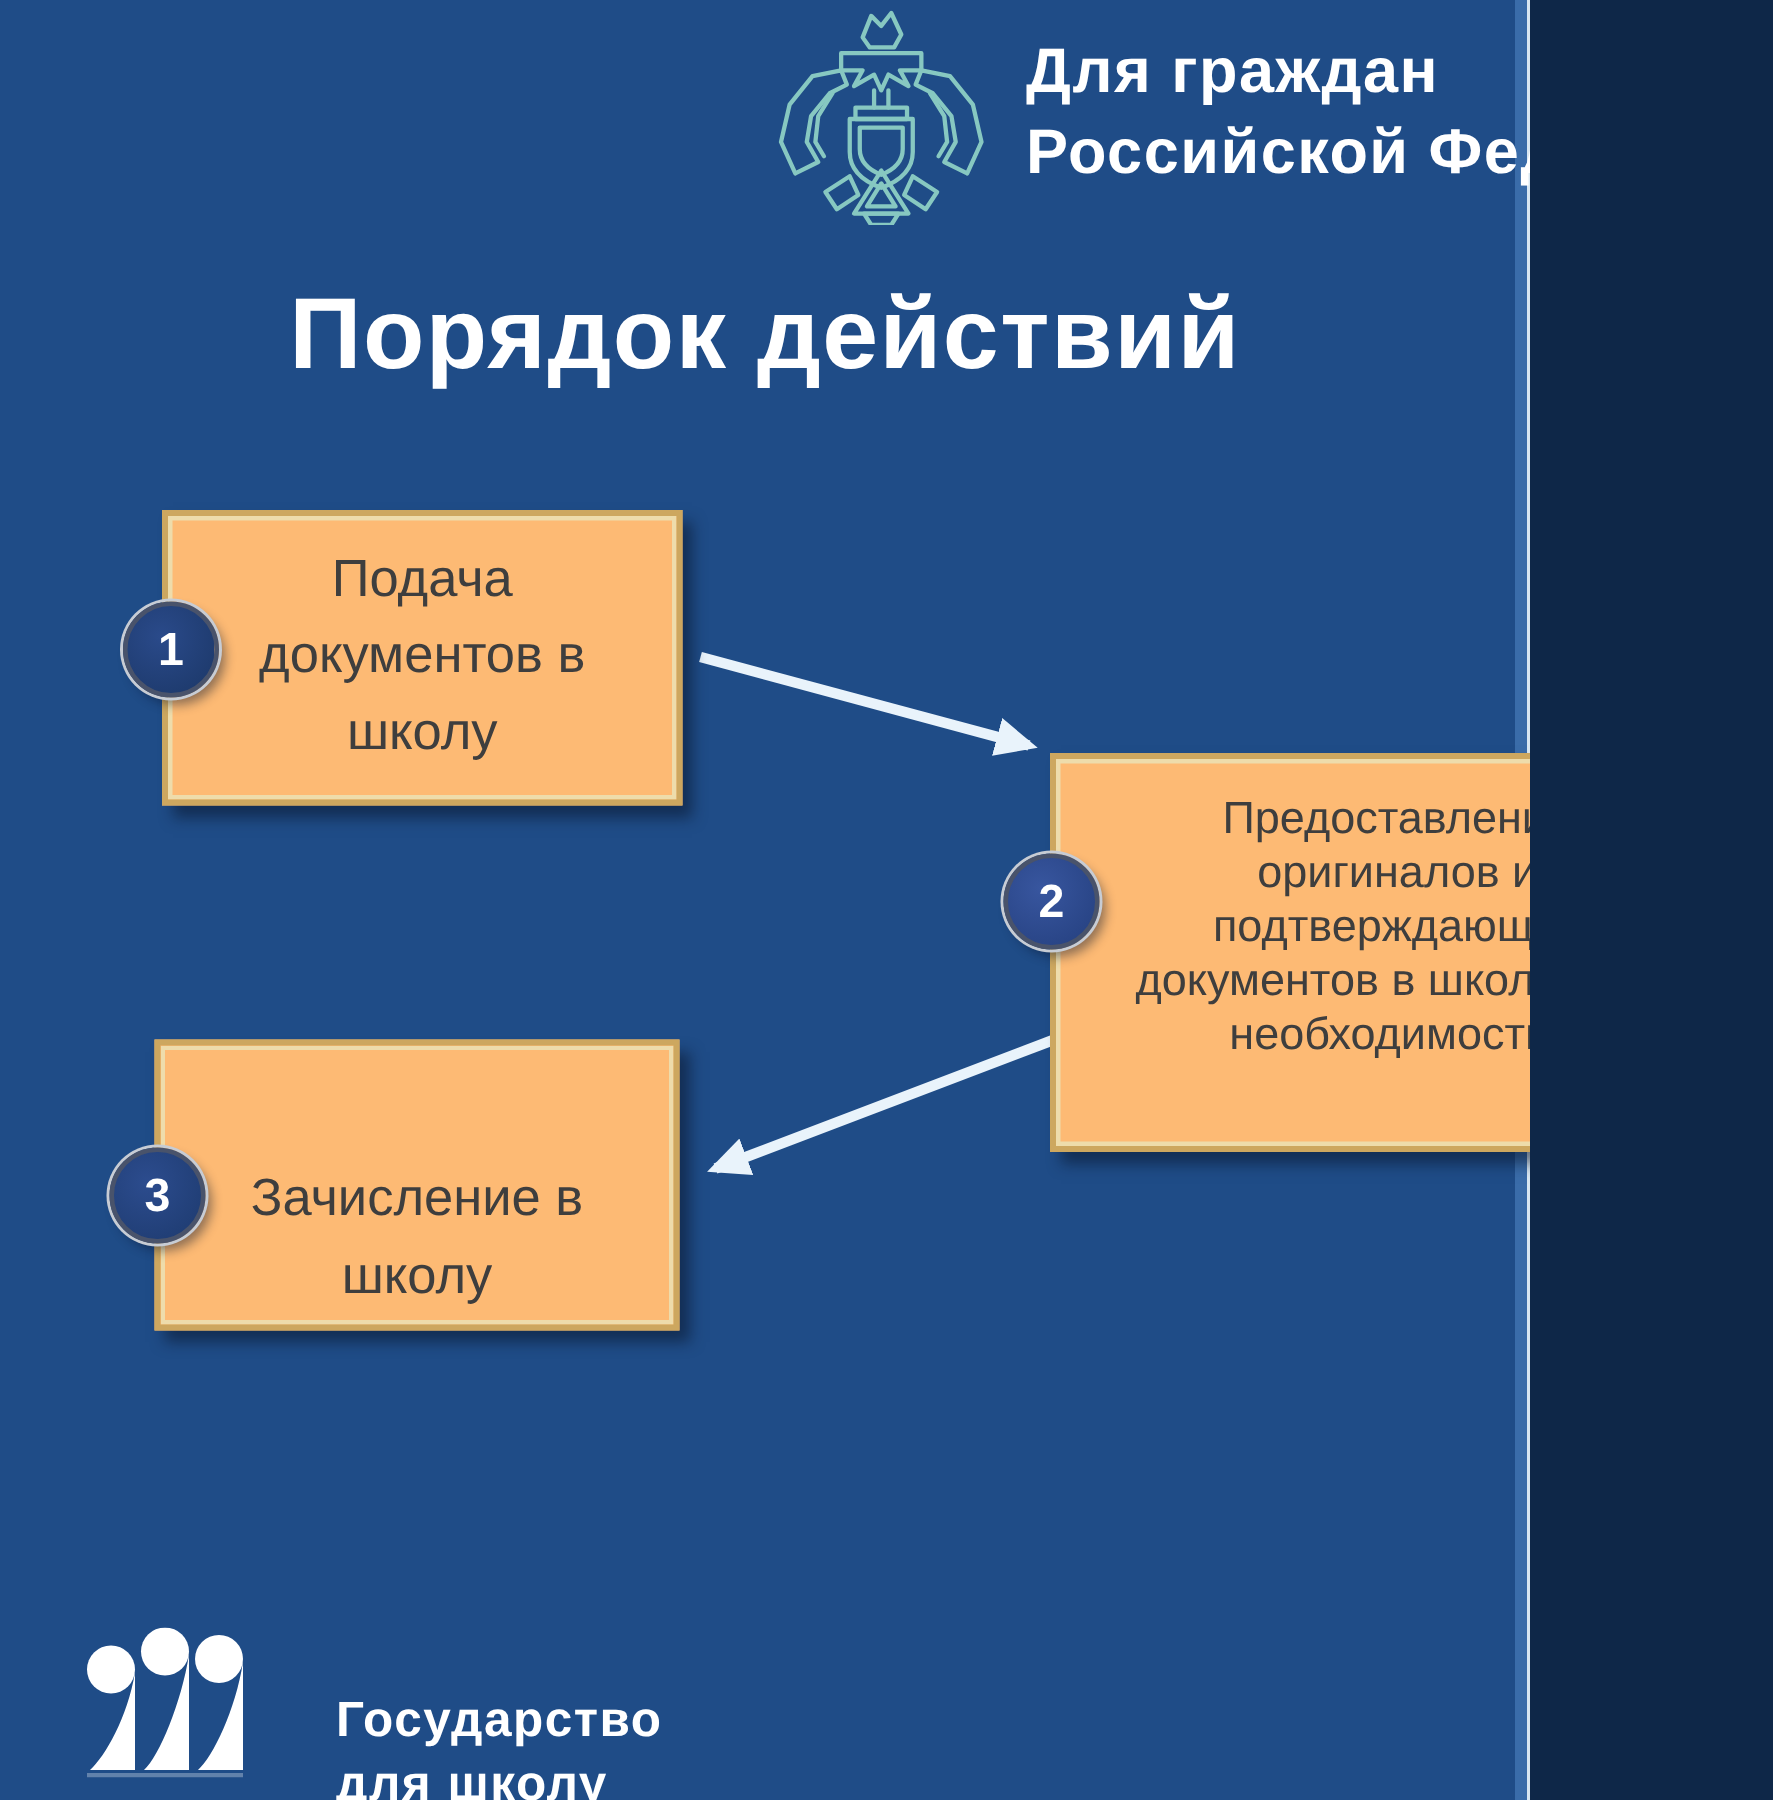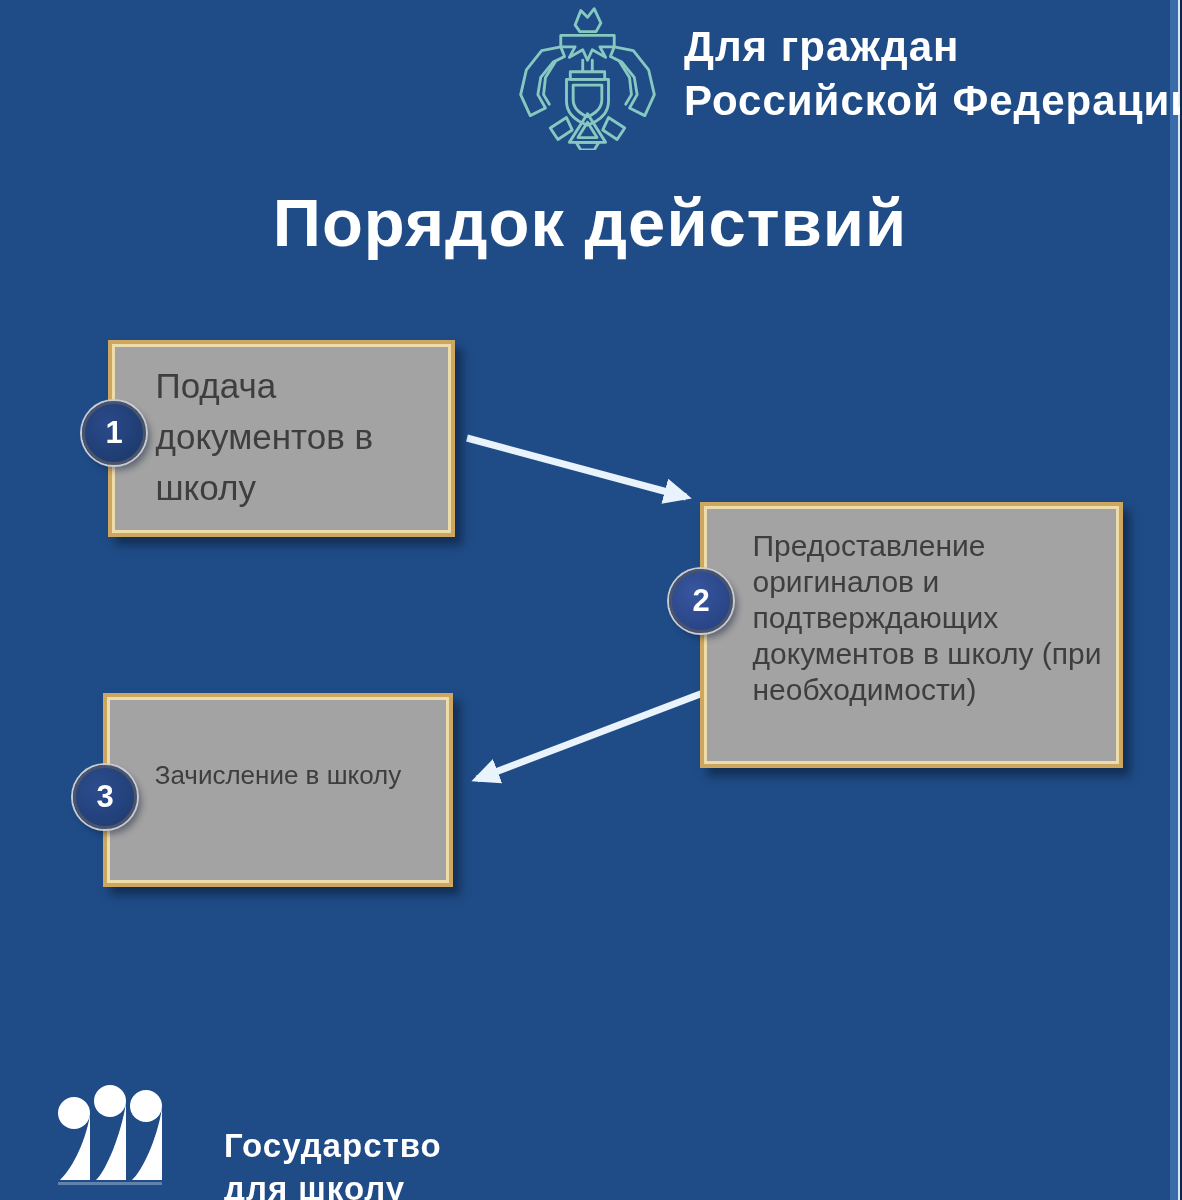--- a/index.html
+++ b/index.html
@@ -1,50 +1,50 @@
 <!DOCTYPE html>
 <html style="--bg: #1f4c87; --box-border: #cda75f; --emblem: #87c8c1; --arrow: #e9f3fb; --circle: #24417f;"><head>
 <meta charset="utf-8">
 <style>
   html,body{margin:0;padding:0;background:#0e2748;}
   *{box-sizing:border-box;}
   .canvas{
-    position:relative;width:1180px;height:1200px;overflow:hidden;
+    position:relative;width:1020px;height:1200px;overflow:hidden;
     background:var(--bg,#1f4c87);
     font-family:"Liberation Sans",sans-serif;
   }
   .edge-strip{
     position:absolute;top:0;right:0;width:10px;height:100%;
     background:#3a6ca9;border-right:2px solid #d8e7f2;
   }
   
   .emblem{position:absolute;left:505px;top:2px;width:165px;height:148px;}
   .emblem path{fill:none;stroke:var(--emblem,#87c8c1);stroke-width:3;stroke-linejoin:round;stroke-linecap:round;}
   .hdr{position:absolute;left:684px;top:20px;color:#fff;font-weight:bold;
        font-size:42px;line-height:54px;letter-spacing:1px;white-space:nowrap;}
   
   .title{position:absolute;left:0;top:184px;width:100%;text-align:center;
          color:#fff;font-weight:bold;font-size:67px;letter-spacing:1px;}
   
   .arrows{position:absolute;left:0;top:0;width:1182px;height:1200px;pointer-events:none;}
   
   .step-box{
-    position:absolute;background:#a3a3a3;
+    position:absolute;background:#fdba74;
     border:4px solid var(--box-border,#cda75f);
     box-shadow:inset 0 0 0 3px #eedcab, 7px 8px 9px rgba(9,21,44,.55);
-    color:#3e3e3e;
+    color:#3e3e3e;text-align:center;
     display:flex;justify-content:center;
   }
   .step-box .txt{display:block;}
   .box-1{left:108px;top:340px;width:347px;height:197px;align-items:center;}
   .box-1 .txt{max-width:252px;font-size:35px;line-height:51px;padding-bottom:4px;}
   .box-2{left:700px;top:502px;width:423px;height:266px;align-items:flex-start;}
   .box-2 .txt{max-width:358px;font-size:30px;line-height:36px;padding-top:22px;margin-left:40px;}
   .box-3{left:103px;top:693px;width:350px;height:194px;align-items:flex-start;}
-  .box-3 .txt{max-width:262px;font-size:26px;line-height:52px;padding-top:52px;}
+  .box-3 .txt{max-width:262px;font-size:35px;line-height:52px;padding-top:52px;margin-top:24px;}
   
   .step-num{
     position:absolute;width:64px;height:64px;border-radius:50%;
     border:3px solid #49536b;
     box-shadow:0 0 0 2px #c7ccd4, 4px 5px 7px rgba(9,21,44,.45);
     color:#fff;font-weight:bold;font-size:31px;
     display:flex;align-items:center;justify-content:center;
   }
   .num-1{left:82px;top:401px;background:radial-gradient(circle at 38% 35%,#2a4a8a,#1b3767);}
   .num-2{left:669px;top:569px;background:radial-gradient(circle at 38% 35%,#38569f,#243f7e);}

